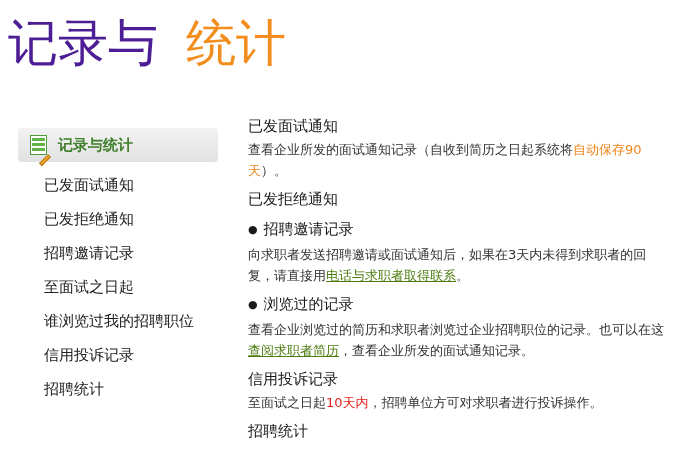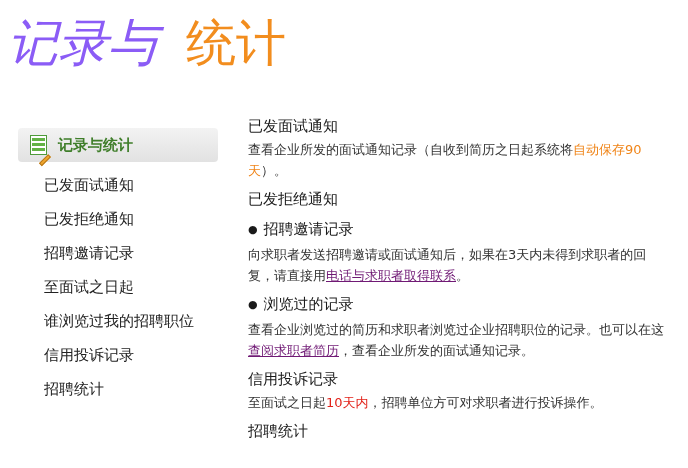--- a/index.html
+++ b/index.html
@@ -19,21 +19,21 @@
   .page-title {
     position: absolute;
     left: 8px;
     top: 14px;
     font-size: 50px;
     line-height: 58px;
     font-weight: normal;
     font-family: "DejaVu Serif", "Liberation Serif", serif;
     white-space: nowrap;
   }
-  .page-title .t-dark { color: #8b5cf6; font-style: italic; }
+  .page-title .t-dark { color: #4c1d95; }
   .page-title .t-accent { color: #f28d1e; margin-left: 28px; }
 
   
   .left-panel {
     position: absolute;
     left: 18px;
     top: 128px;
     width: 200px;
   }
   .panel-head {
@@ -124,21 +124,21 @@
     position: relative;
     top: -1px;
   }
   .sec-body {
     font-size: 13px;
     color: #333333;
     line-height: 21px;
   }
   .hl-orange { color: #f08519; }
   .hl-red { color: #e2231a; }
-  .link-red { color: #701a75; text-decoration: none; }
+  .link-red { color: #4d7c0f; text-decoration: none; }
   .u { text-decoration: underline; }
 </style>
 </head>
 <body>
 
 <div class="page-title">
   <span class="t-dark">记录与</span><span class="t-accent">统计</span>
 </div>
 
 <div class="left-panel">

